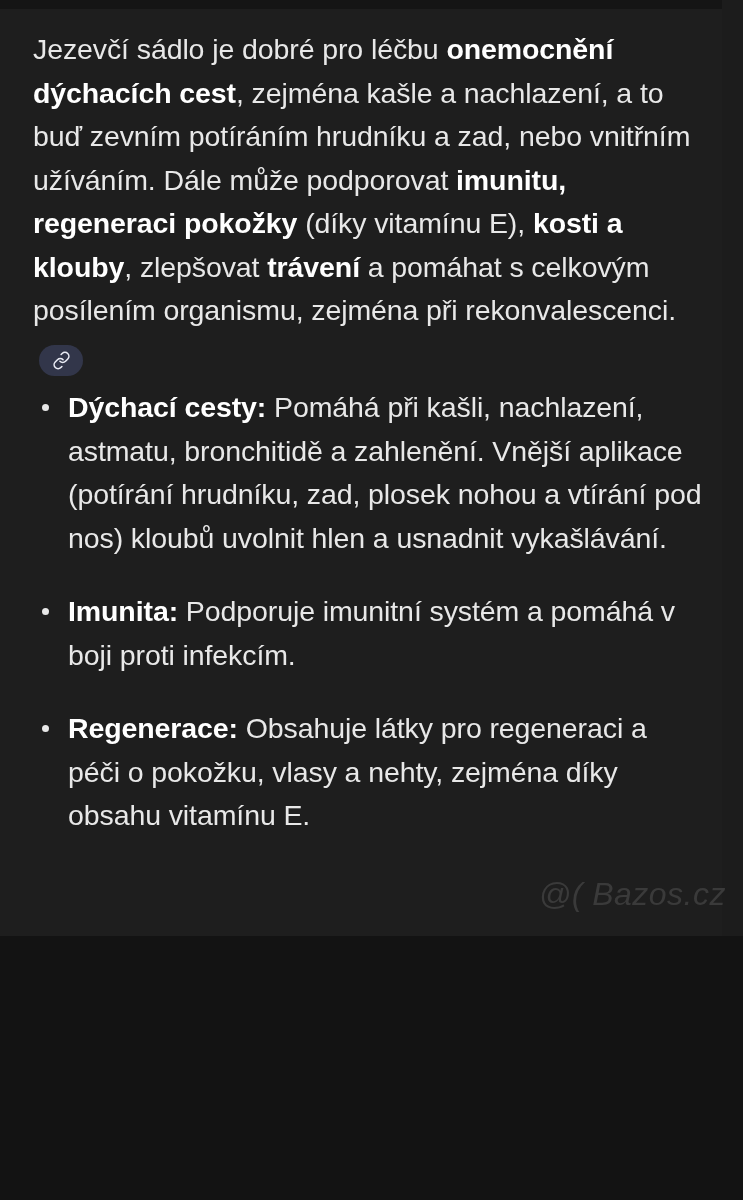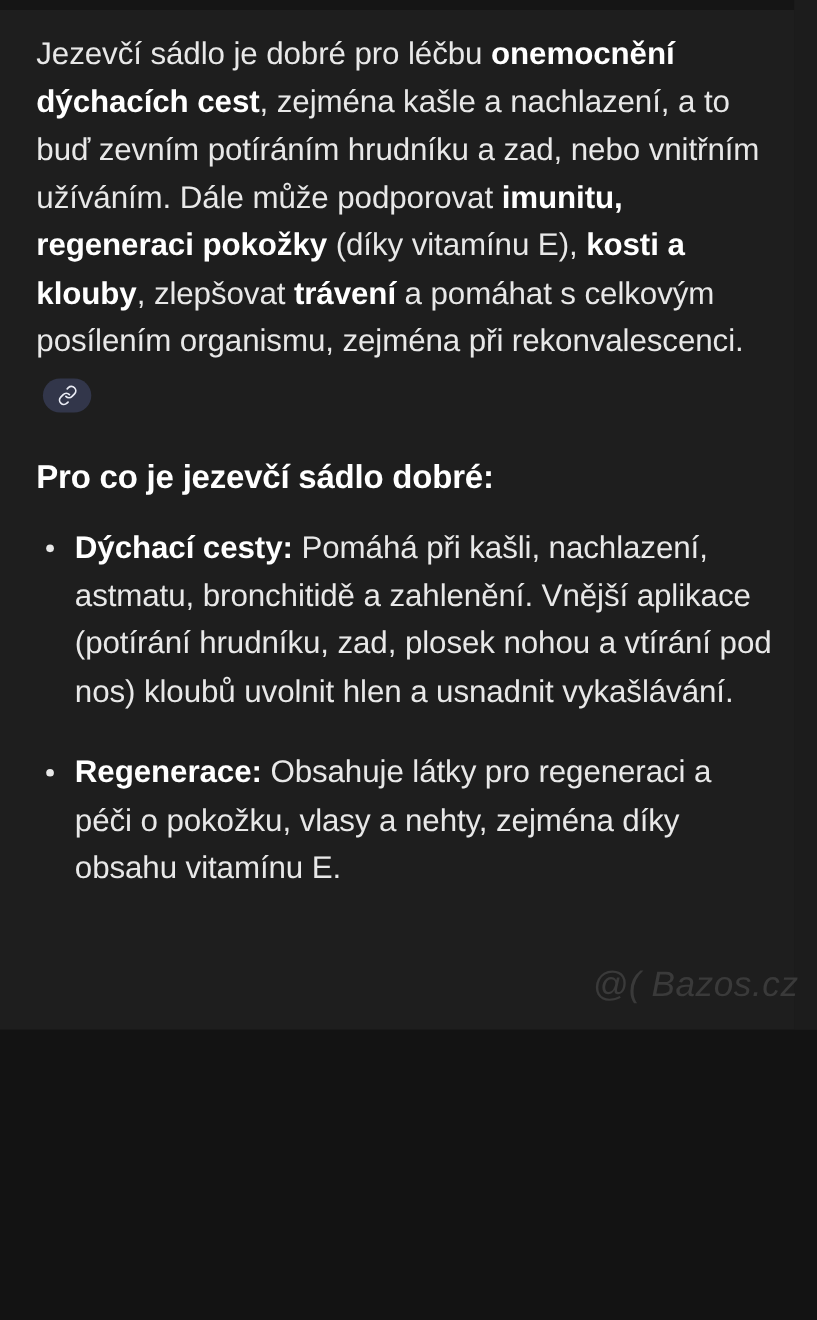--- a/index.html
+++ b/index.html
@@ -143,24 +143,24 @@
 
     <p class="para lead">
       <span><span>Jezevčí sádlo je dobré pro léčbu </span><b>onemocnění dýchacích cest</b><span>, zejména kašle a nachlazení, a to buď zevním potíráním hrudníku a zad, nebo vnitřním užíváním. Dále může podporovat </span><b>imunitu, regeneraci pokožky</b><span> (díky vitamínu E), </span><b>kosti a klouby</b><span>, zlepšovat </span><b>trávení</b><span> a pomáhat s celkovým posílením organismu, zejména při rekonvalescenci.</span></span><span class="cite-badge" title="source">
         <svg viewBox="0 0 24 24" fill="none" stroke="#e9ebf4" stroke-width="2" stroke-linecap="round" stroke-linejoin="round">
           <path d="M10 13a5 5 0 0 0 7.07 0l2.83-2.83a5 5 0 0 0-7.07-7.07l-1.3 1.3"></path>
           <path d="M14 11a5 5 0 0 0-7.07 0L4.1 13.83a5 5 0 0 0 7.07 7.07l1.3-1.3"></path>
         </svg>
       </span>
     </p>
 
-    <h2 class="section-heading">Pro co je jezevčí sádlo dobré:</h2>
 
     <ul class="benefit-list">
         <li><span class="term">Dýchací cesty:</span><span> Pomáhá při kašli, nachlazení, astmatu, bronchitidě a zahlenění. Vnější aplikace (potírání hrudníku, zad, plosek nohou a vtírání pod nos) kloubů uvolnit hlen a usnadnit vykašlávání.</span></li>
+        <li><span class="term">Imunita:</span><span> Podporuje imunitní systém a pomáhá v boji proti infekcím.</span></li>
         <li><span class="term">Regenerace:</span><span> Obsahuje látky pro regeneraci a péči o pokožku, vlasy a nehty, zejména díky obsahu vitamínu E.</span></li>
       </ul>
 
   </div>
 
   <div class="watermark">@( Bazos.cz</div>
 
 </div>
 
 </body></html>

